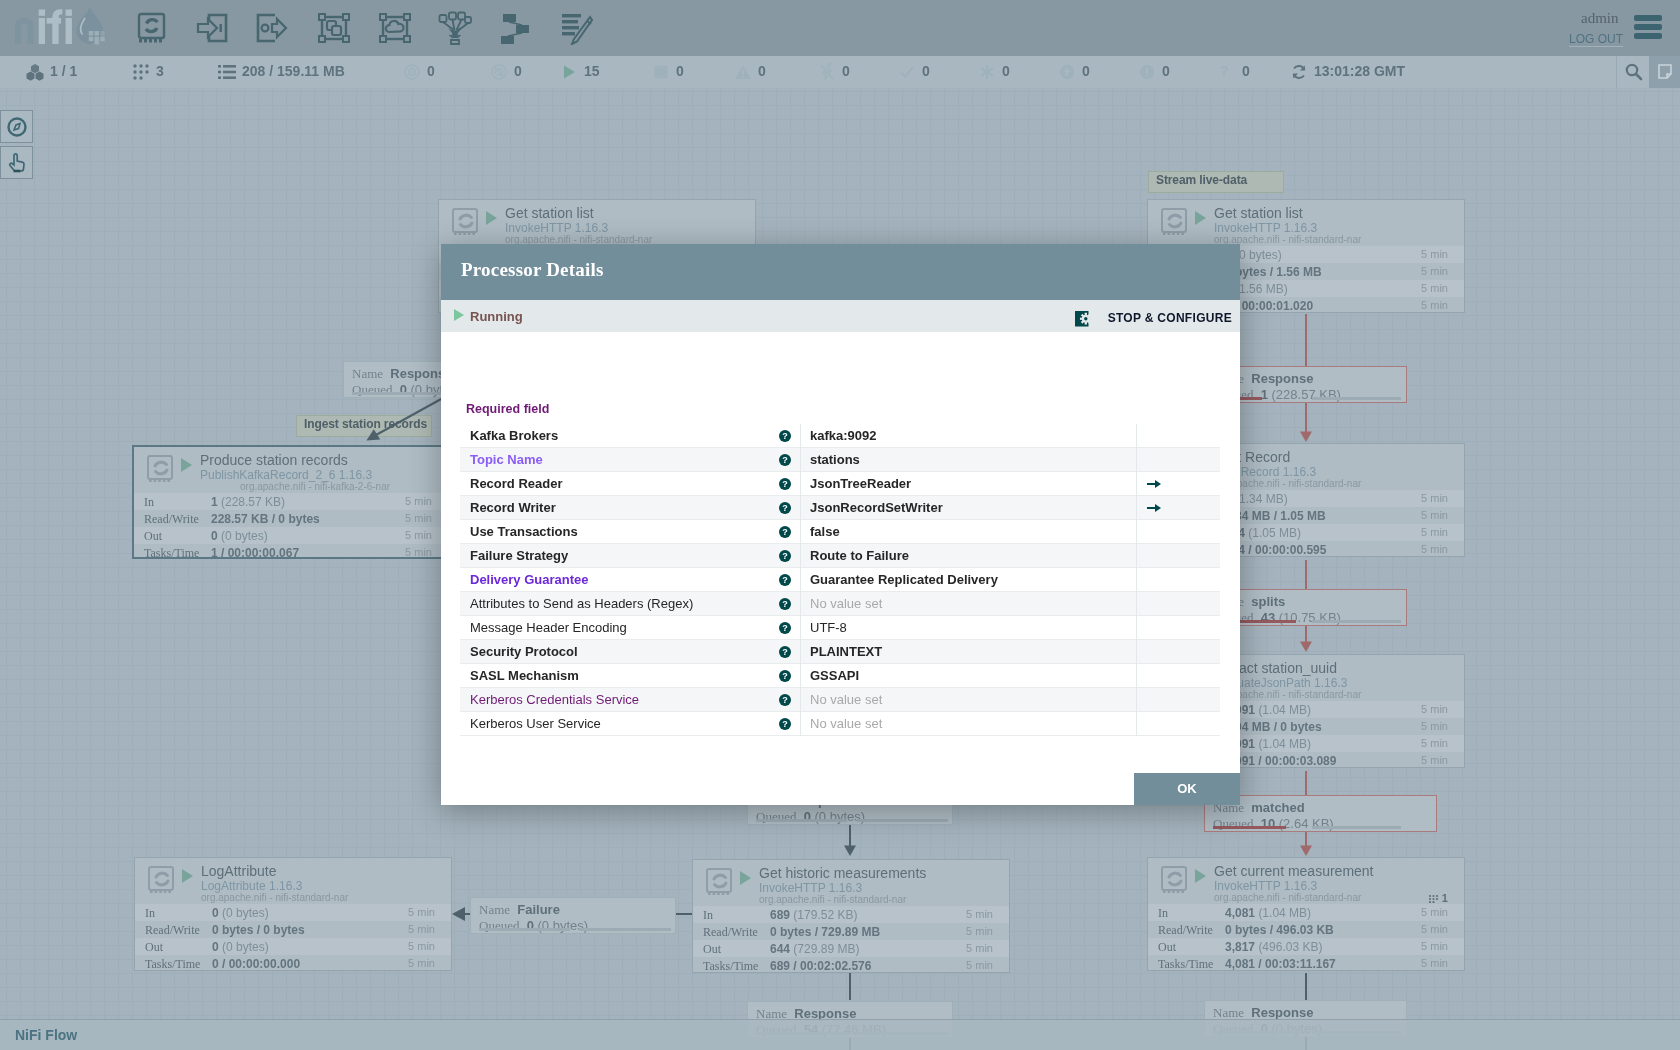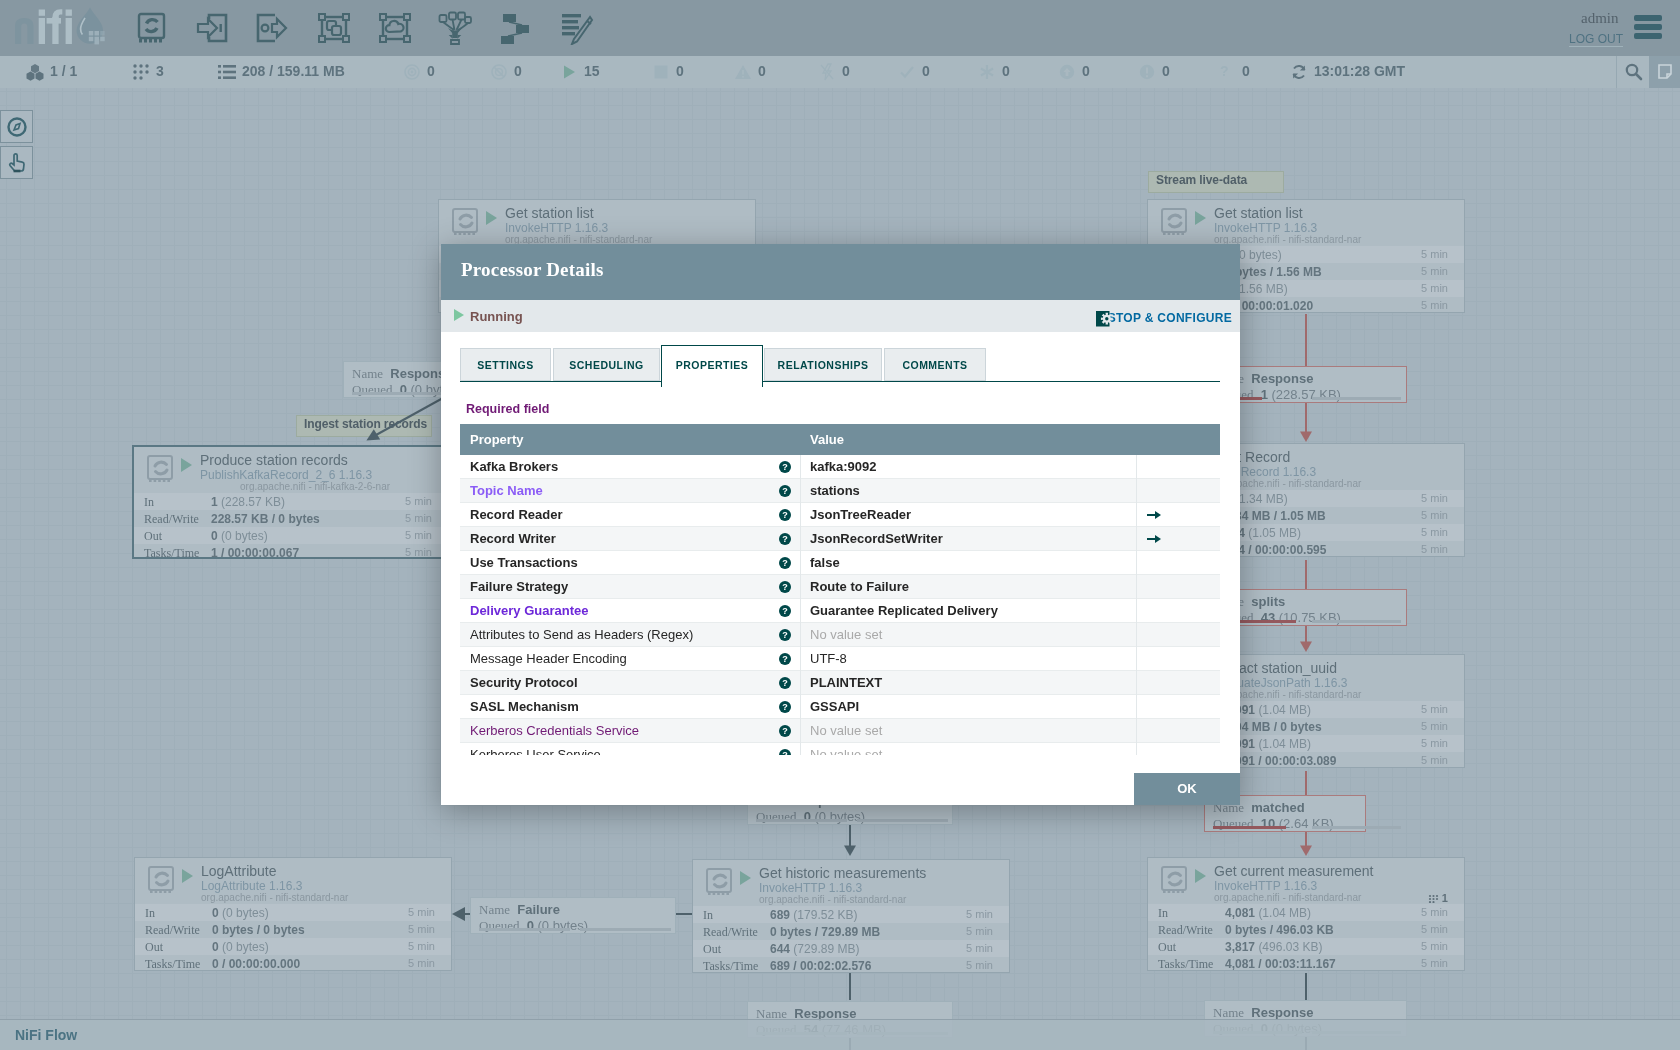--- a/index.html
+++ b/index.html
@@ -373,21 +373,21 @@
       <div style="position:absolute;left:8px;top:18px;white-space:nowrap;"><span style="font:13px 'Liberation Serif',serif;color:#73828c;">Queued</span><span style="font:bold 13px 'Liberation Sans',sans-serif;color:#5f707a;">&nbsp; 1</span><span style="font:13px 'Liberation Sans',sans-serif;color:#73828c;"> (228.57 KB)</span></div>
       <div style="position:absolute;left:8px;bottom:2px;width:49px;height:3px;background:#95595e;"></div>
       <div style="position:absolute;left:107px;bottom:2px;width:89px;height:3px;background:#9dabb4;"></div>
     </div>
     <div style="position:absolute;left:1204px;top:589px;width:203px;height:37px;background:#b0bdc5;border:1px solid #aa7b7d;box-sizing:border-box;z-index:2;">
       <div style="position:absolute;left:8px;top:2px;white-space:nowrap;"><span style="font:13px 'Liberation Serif',serif;color:#73828c;">Name</span><span style="font:bold 13px 'Liberation Sans',sans-serif;color:#5f707a;">&nbsp; splits</span></div>
       <div style="position:absolute;left:8px;top:18px;white-space:nowrap;"><span style="font:13px 'Liberation Serif',serif;color:#73828c;">Queued</span><span style="font:bold 13px 'Liberation Sans',sans-serif;color:#5f707a;">&nbsp; 43</span><span style="font:13px 'Liberation Sans',sans-serif;color:#73828c;"> (10.75 KB)</span></div>
       <div style="position:absolute;left:8px;bottom:2px;width:83px;height:3px;background:#95595e;"></div>
       <div style="position:absolute;left:107px;bottom:2px;width:89px;height:3px;background:#9dabb4;"></div>
     </div>
-    <div style="position:absolute;left:1204px;top:795px;width:162px;height:37px;background:#b0bdc5;border:1px solid #aa7b7d;box-sizing:border-box;z-index:2;">
+    <div style="position:absolute;left:1204px;top:795px;width:233px;height:37px;background:#b0bdc5;border:1px solid #aa7b7d;box-sizing:border-box;z-index:2;">
       <div style="position:absolute;left:8px;top:2px;white-space:nowrap;"><span style="font:13px 'Liberation Serif',serif;color:#73828c;">Name</span><span style="font:bold 13px 'Liberation Sans',sans-serif;color:#5f707a;">&nbsp; matched</span></div>
       <div style="position:absolute;left:8px;top:18px;white-space:nowrap;"><span style="font:13px 'Liberation Serif',serif;color:#73828c;">Queued</span><span style="font:bold 13px 'Liberation Sans',sans-serif;color:#5f707a;">&nbsp; 10</span><span style="font:13px 'Liberation Sans',sans-serif;color:#73828c;"> (2.64 KB)</span></div>
       <div style="position:absolute;left:8px;bottom:2px;width:73px;height:3px;background:#95595e;"></div>
       <div style="position:absolute;left:107px;bottom:2px;width:89px;height:3px;background:#9dabb4;"></div>
     </div>
     <div style="position:absolute;left:1204px;top:1000px;width:203px;height:37px;background:#b0bdc5;border:1px solid #9fb0b9;box-sizing:border-box;z-index:2;">
       <div style="position:absolute;left:8px;top:2px;white-space:nowrap;"><span style="font:13px 'Liberation Serif',serif;color:#73828c;">Name</span><span style="font:bold 13px 'Liberation Sans',sans-serif;color:#5f707a;">&nbsp; Response</span></div>
       <div style="position:absolute;left:8px;top:18px;white-space:nowrap;"><span style="font:13px 'Liberation Serif',serif;color:#73828c;">Queued</span><span style="font:bold 13px 'Liberation Sans',sans-serif;color:#5f707a;">&nbsp; 0</span><span style="font:13px 'Liberation Sans',sans-serif;color:#73828c;"> (0 bytes)</span></div>
       <div style="position:absolute;left:8px;bottom:2px;width:89px;height:3px;background:#9dabb4;"></div>
       <div style="position:absolute;left:107px;bottom:2px;width:89px;height:3px;background:#9dabb4;"></div>
@@ -692,40 +692,28 @@
   </div>
 
 <div style="position:absolute;left:441px;top:244px;width:799px;height:561px;background:#fff;z-index:10;box-shadow:0 6px 30px rgba(0,0,0,0.30);font-family:'Liberation Sans',sans-serif;">
   <div style="position:absolute;left:0;top:0;width:100%;height:64px;background:#728e9b;">
     <div style="position:absolute;left:20px;top:15px;font:bold 19px 'Liberation Serif',serif;color:#fff;letter-spacing:0.2px;">Processor Details</div>
   </div>
   <div style="position:absolute;left:0;top:56px;width:100%;height:32px;background:#e3e8eb;">
     <div style="position:absolute;left:13px;top:9px;width:0;height:0;border-left:10px solid #7dc7a0;border-top:6.5px solid transparent;border-bottom:6.5px solid transparent;"></div>
     <span style="position:absolute;left:29px;top:9px;font:bold 13px 'Liberation Sans',sans-serif;color:#775351;">Running</span>
     <div style="position:absolute;right:8px;top:8px;height:16px;">
-      <span style="position:relative;padding-left:12px;font:bold 12px 'Liberation Sans',sans-serif;color:#0369a1;letter-spacing:0.3px;margin-left:18px;"><svg width="18" height="16" viewBox="0 0 18 16" style="position:absolute;left:0px;top:0px;">
+      <span style="position:relative;padding-left:33px;font:bold 12px 'Liberation Sans',sans-serif;color:#0f172a;letter-spacing:0.3px;margin-left:18px;"><svg width="18" height="16" viewBox="0 0 18 16" style="position:absolute;left:0px;top:0px;">
               <rect x="0" y="0" width="13.5" height="15.5" fill="#004849"></rect>
               <path d="M16.66 6.41 L16.66 8.99 L14.77 8.72 L14.33 9.79 L15.85 10.93 L14.03 12.75 L12.89 11.23 L11.82 11.67 L12.09 13.56 L9.51 13.56 L9.78 11.67 L8.71 11.23 L7.57 12.75 L5.75 10.93 L7.27 9.79 L6.83 8.72 L4.94 8.99 L4.94 6.41 L6.83 6.68 L7.27 5.61 L5.75 4.47 L7.57 2.65 L8.71 4.17 L9.78 3.73 L9.51 1.84 L12.09 1.84 L11.82 3.73 L12.89 4.17 L14.03 2.65 L15.85 4.47 L14.33 5.61 L14.77 6.68 Z M12.50 7.70 A1.7 1.7 0 1 0 9.10 7.70 A1.7 1.7 0 1 0 12.50 7.70 Z" fill="#e3e8eb" fill-rule="evenodd"></path>
             </svg>STOP &amp; CONFIGURE</span>
     </div>
   </div>
-  <div style="position:absolute;left:19px;top:104px;width:760px;height:37px;">
-    <div style="position:absolute;left:0;top:33px;width:760px;height:1px;background:#004849;"></div>
-    <div style="position:absolute;left:0px;top:0;width:91px;height:33px;background:#e9edef;border:1px solid #ccd5da;box-sizing:border-box;text-align:center;font:bold 10.5px 'Liberation Sans',sans-serif;color:#004849;letter-spacing:0.5px;line-height:32px;">SETTINGS</div>
-        <div style="position:absolute;left:93px;top:0;width:107px;height:33px;background:#e9edef;border:1px solid #ccd5da;box-sizing:border-box;text-align:center;font:bold 10.5px 'Liberation Sans',sans-serif;color:#004849;letter-spacing:0.5px;line-height:32px;">SCHEDULING</div>
-        <div style="position:absolute;left:201px;top:-3px;width:102px;height:42px;background:#fff;border:1px solid #004849;border-bottom:none;box-sizing:border-box;z-index:3;text-align:center;font:bold 10.5px 'Liberation Sans',sans-serif;color:#004849;letter-spacing:0.5px;line-height:38px;">PROPERTIES</div>
-        <div style="position:absolute;left:304px;top:0;width:118px;height:33px;background:#e9edef;border:1px solid #ccd5da;box-sizing:border-box;text-align:center;font:bold 10.5px 'Liberation Sans',sans-serif;color:#004849;letter-spacing:0.5px;line-height:32px;">RELATIONSHIPS</div>
-        <div style="position:absolute;left:424px;top:0;width:102px;height:33px;background:#e9edef;border:1px solid #ccd5da;box-sizing:border-box;text-align:center;font:bold 10.5px 'Liberation Sans',sans-serif;color:#004849;letter-spacing:0.5px;line-height:32px;">COMMENTS</div>
-  </div>
   <div style="position:absolute;left:25px;top:158px;font:bold 12.5px 'Liberation Sans',sans-serif;color:#701a75;">Required field</div>
   <div style="position:absolute;left:19px;top:180px;width:760px;height:331px;overflow:hidden;font-size:13px;">
-    <div style="width:760px;height:31px;background:#728e9b;">
-      <span style="position:absolute;left:10px;top:8px;font:bold 13px 'Liberation Sans',sans-serif;color:#fff;">Property</span>
-      <span style="position:absolute;left:350px;top:8px;font:bold 13px 'Liberation Sans',sans-serif;color:#fff;">Value</span>
-    </div>
     <div style="position:relative;width:760px;height:24px;background:#ffffff;border-bottom:1px solid #e8eced;box-sizing:border-box;">
           <span style="position:absolute;left:10px;top:4px;font-weight:bold;color:#262626;">Kafka Brokers</span>
           <svg width="12" height="12" viewBox="0 0 12 12" style="position:absolute;left:319px;top:6px;">
             <circle cx="6" cy="6" r="6" fill="#004849"></circle>
             <text x="6" y="9" text-anchor="middle" font-size="9" font-weight="bold" fill="#fff" font-family="Liberation Sans">?</text>
           </svg>
           <span style="position:absolute;left:350px;top:4px;font-weight:bold;color:#262626;">kafka:9092</span>
           <div style="position:absolute;left:340px;top:0;width:1px;height:24px;background:#e3e8ea;"></div>
           <div style="position:absolute;left:676px;top:0;width:1px;height:24px;background:#e3e8ea;"></div>
         </div>

